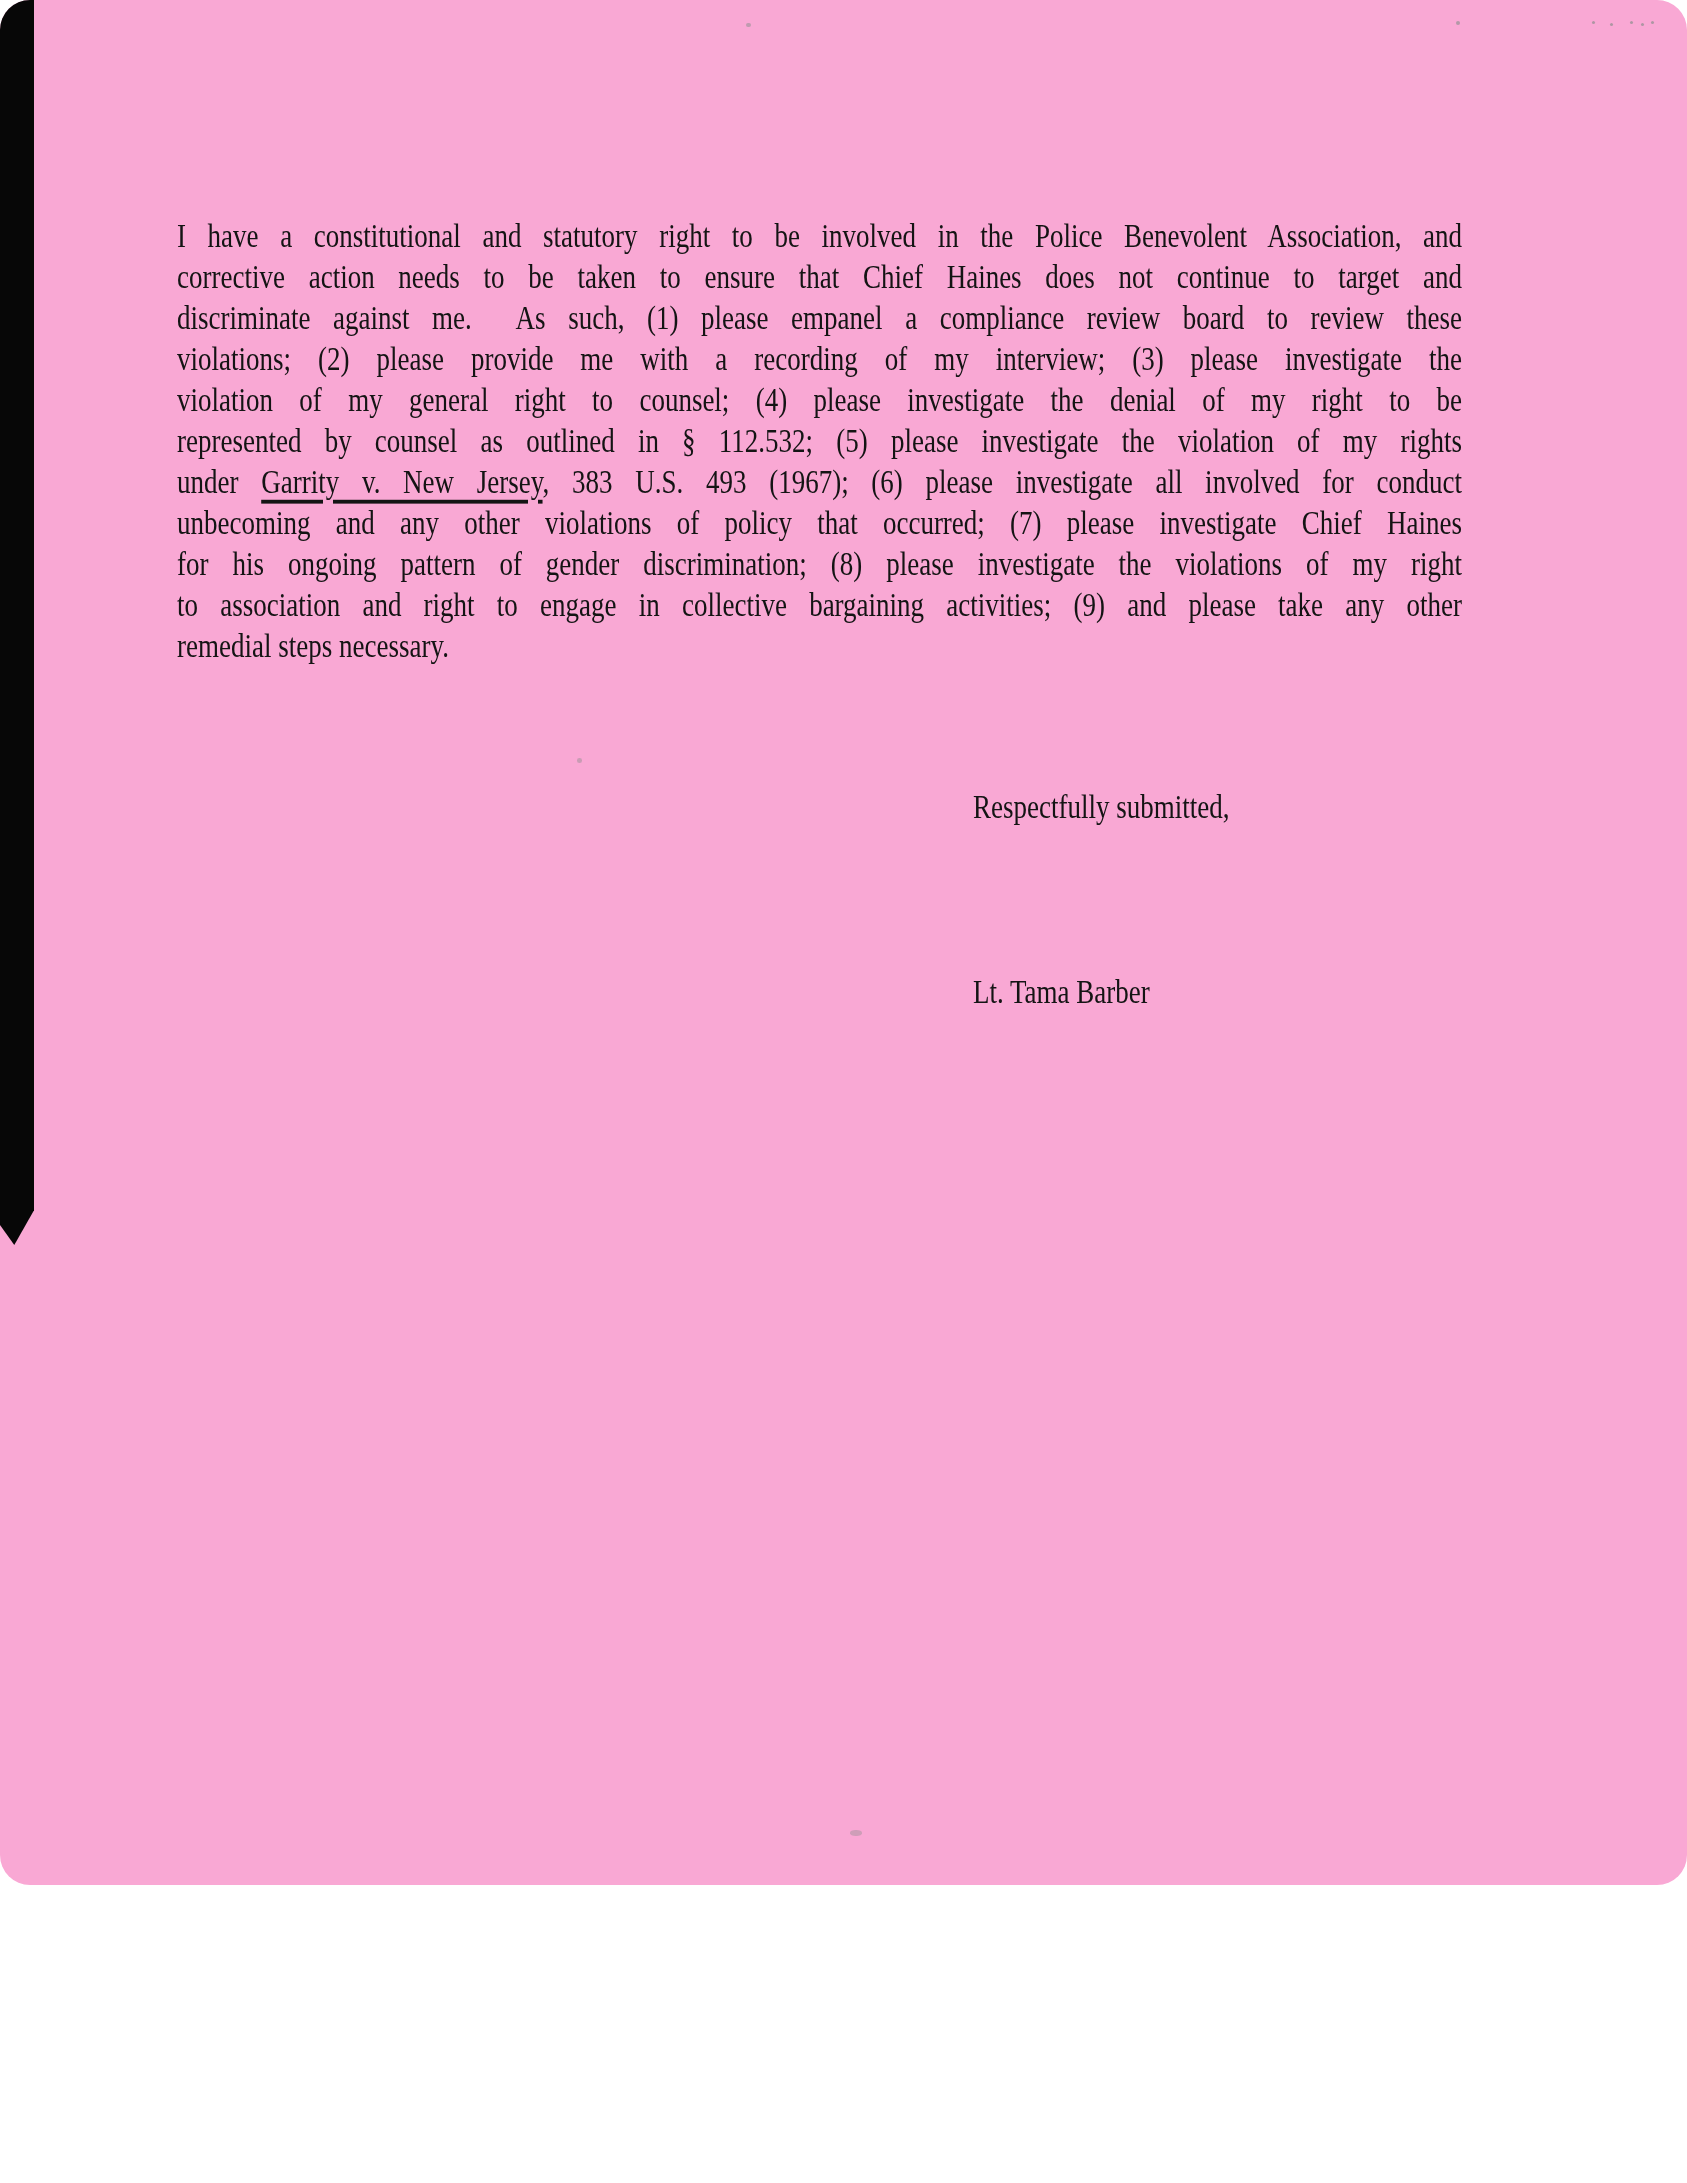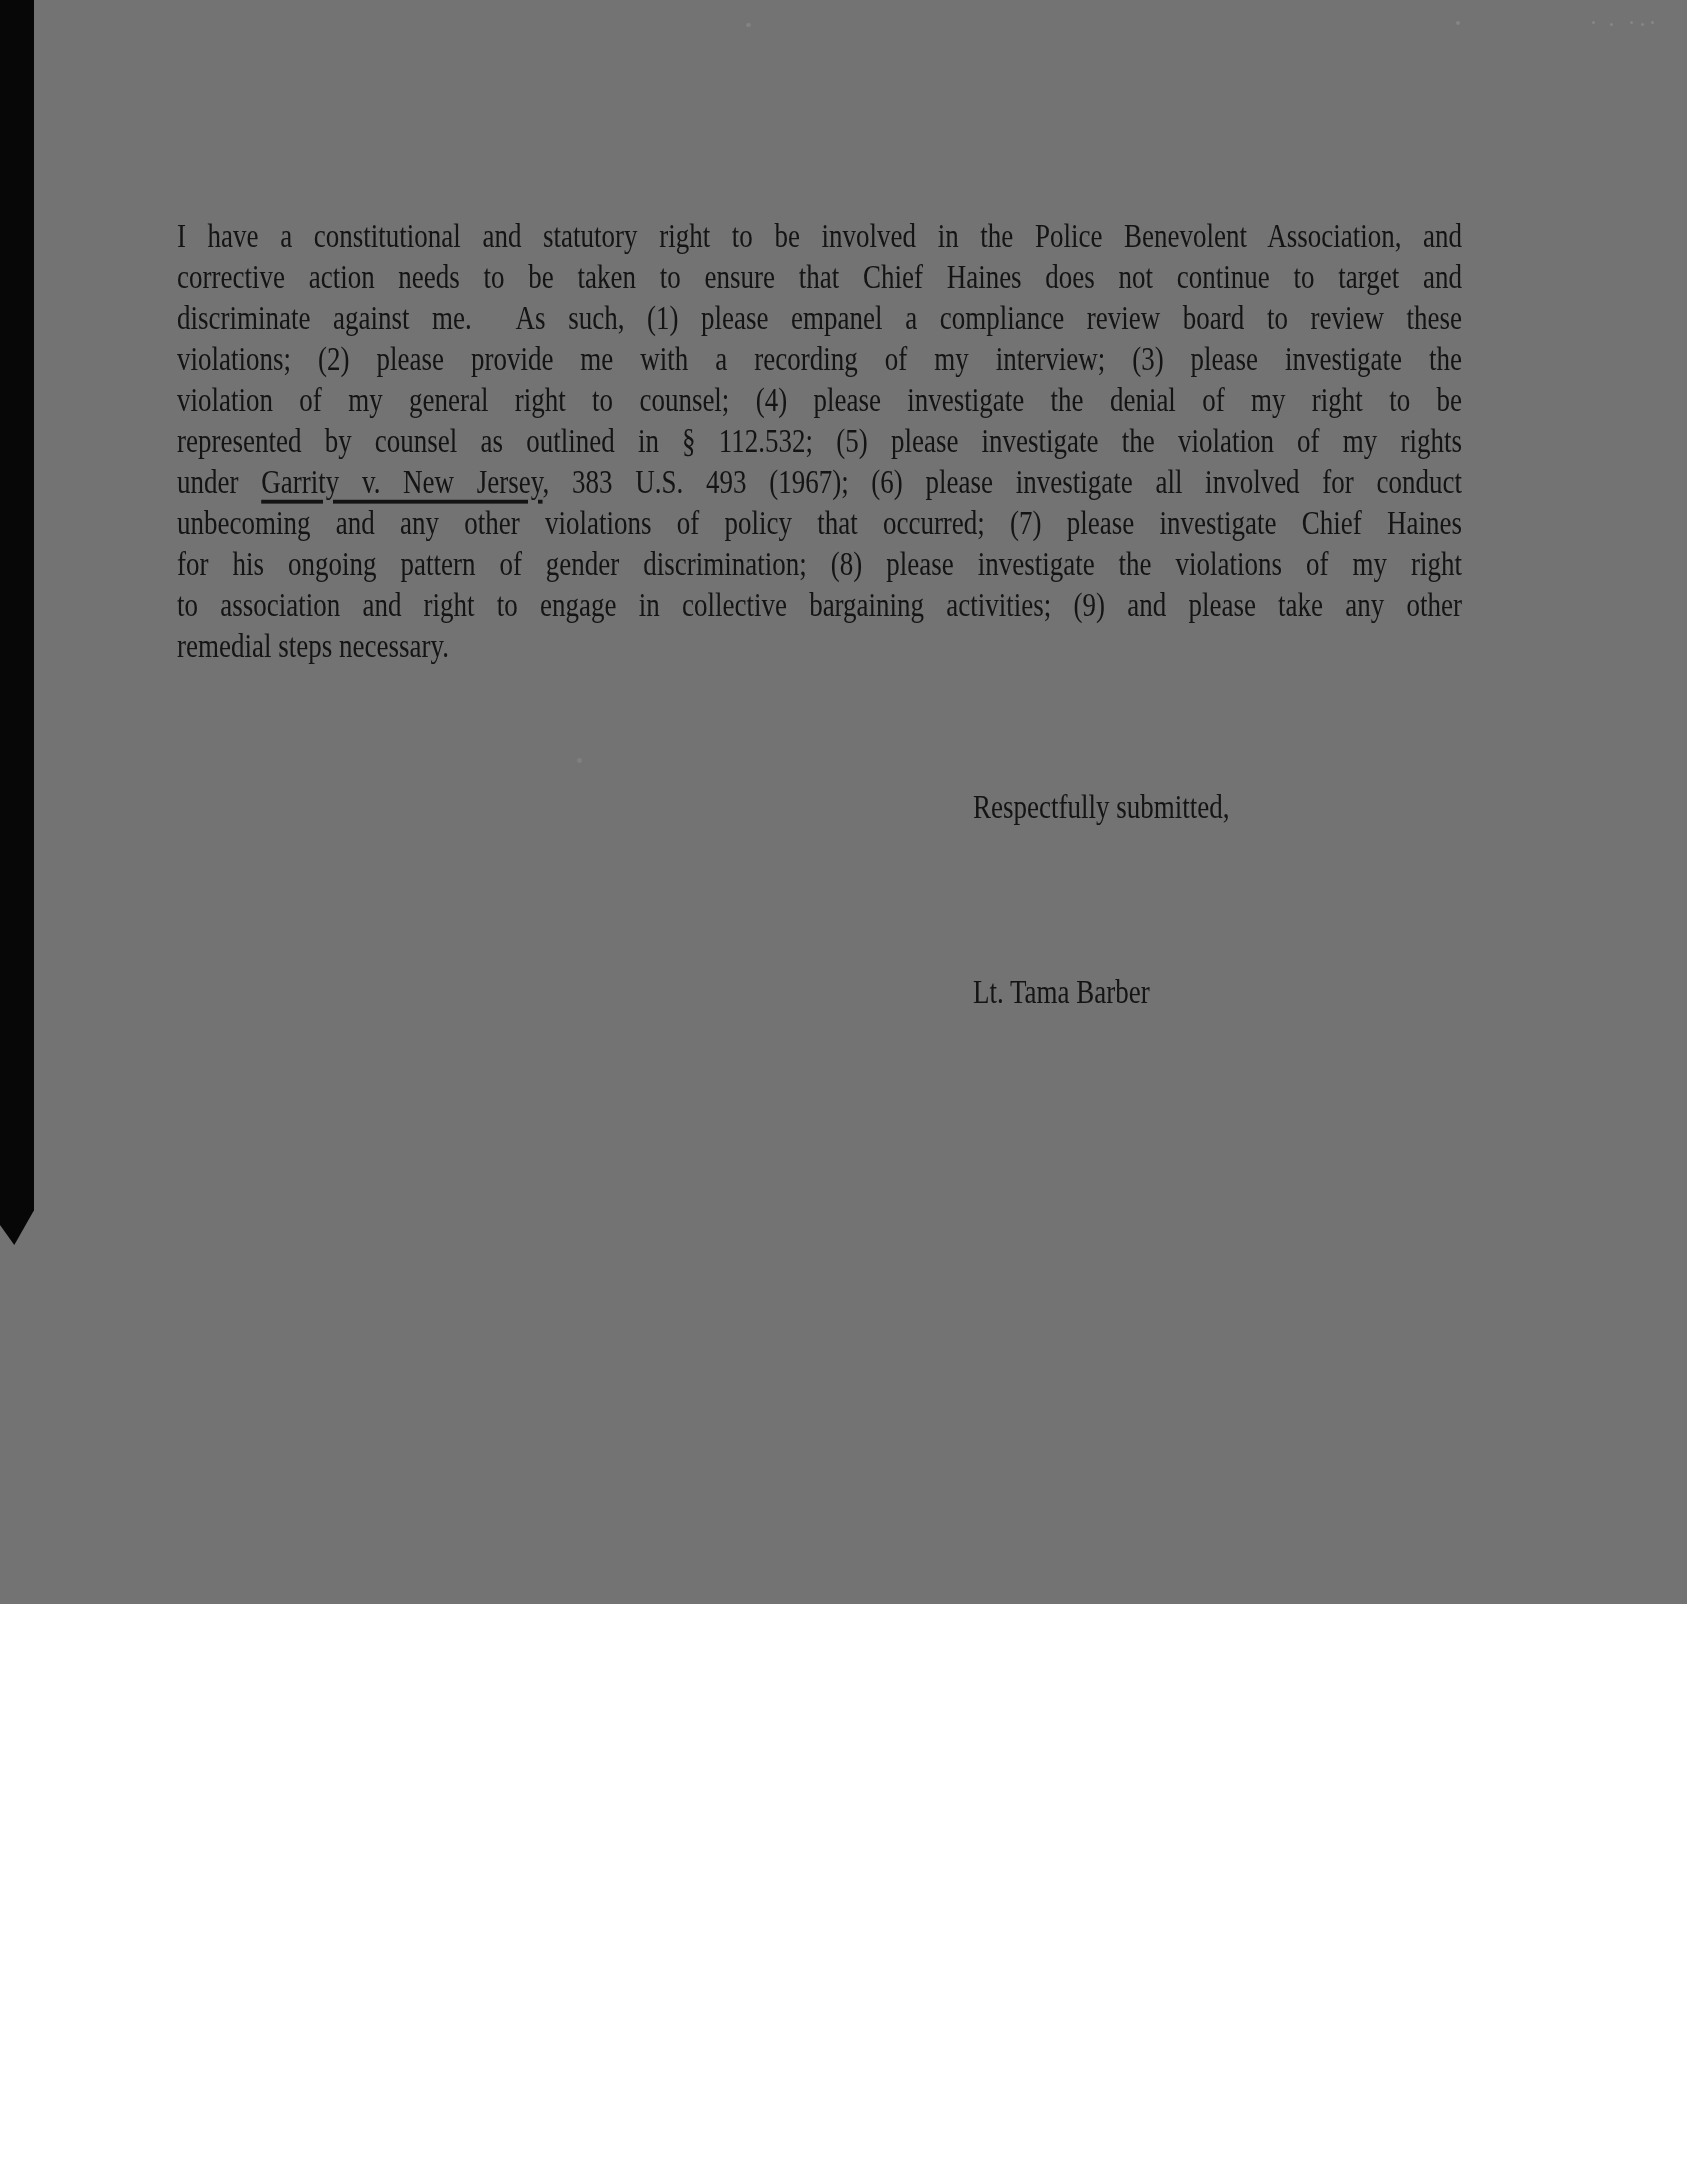--- a/index.html
+++ b/index.html
@@ -3,25 +3,26 @@
 <meta charset="utf-8">
 <style>
   html, body {
     margin: 0;
     padding: 0;
     background: #ffffff;
   }
   .page {
     position: relative;
     width: 1687px;
-    height: 1604px;
-    background: #737373;
+    height: 1885px;
+    background: #f9a8d4;
     overflow: hidden;
     font-family: "Liberation Serif", "DejaVu Serif", serif;
     color: #141414;
+    border-radius: 30px;
   }
   
   .scan-bar {
     position: absolute;
     left: 0;
     top: 0;
     width: 34px;
     height: 1245px;
     background: #070707;
     clip-path: polygon(0 0, 100% 0, 100% 97.2%, 42% 100%, 0 98.4%);

